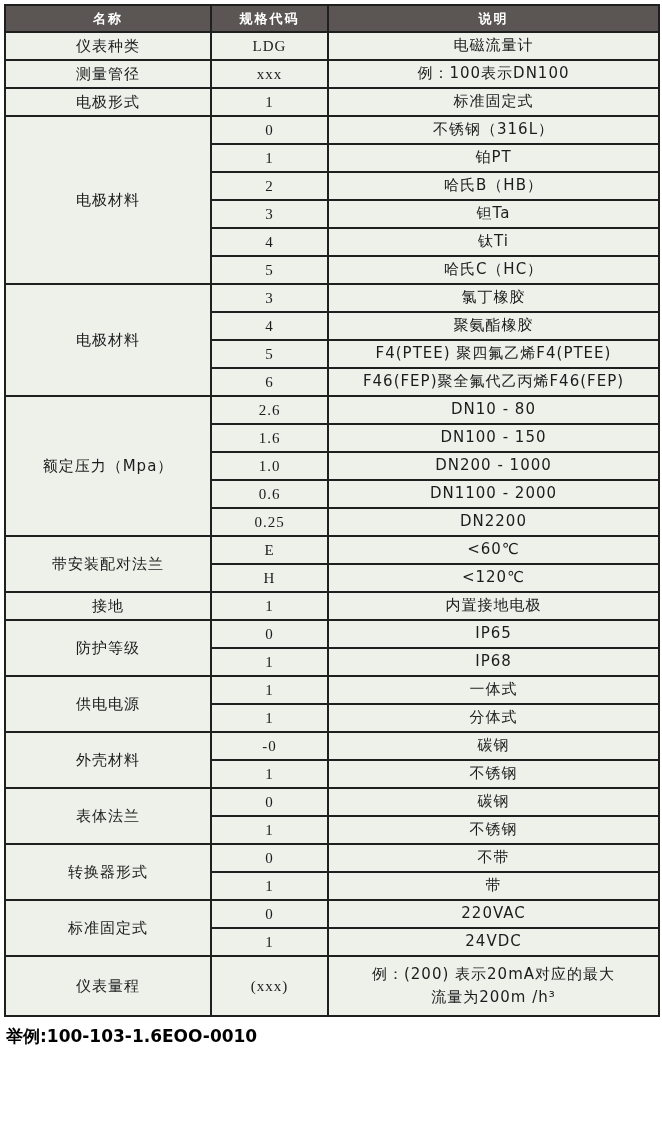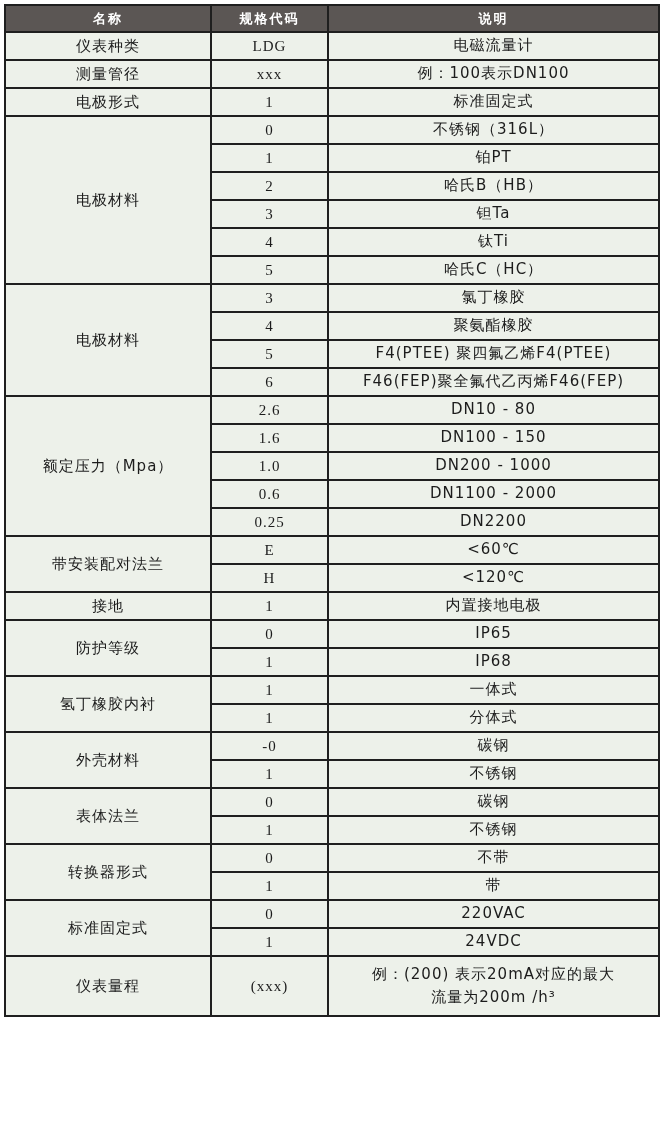--- a/index.html
+++ b/index.html
@@ -167,21 +167,21 @@
         <tr>
           <td class="name" rowspan="2">防护等级</td>
           <td class="code">0</td>
           <td class="desc">IP65</td>
         </tr>
         <tr>
           <td class="code">1</td>
           <td class="desc">IP68</td>
         </tr>
         <tr>
-          <td class="name" rowspan="2">氢丁橡胶内衬</td>
+          <td class="name" rowspan="2">供电电源</td>
           <td class="code">1</td>
           <td class="desc">一体式</td>
         </tr>
         <tr>
           <td class="code">1</td>
           <td class="desc">分体式</td>
         </tr>
         <tr>
           <td class="name" rowspan="2">外壳材料</td>
           <td class="code">-0</td>
@@ -221,14 +221,15 @@
         <tr class="tall">
           <td class="name" rowspan="1">仪表量程</td>
           <td class="code">(xxx)</td>
           <td class="desc">例：(200) 表示20mA对应的最大
 流量为200m /h³</td>
         </tr>
       </tbody>
   </table>
 
   <div class="notes">
+    <div class="note-line">举例:100-103-1.6EOO-0010</div>
   </div>
 </div>
 
 </body></html>

